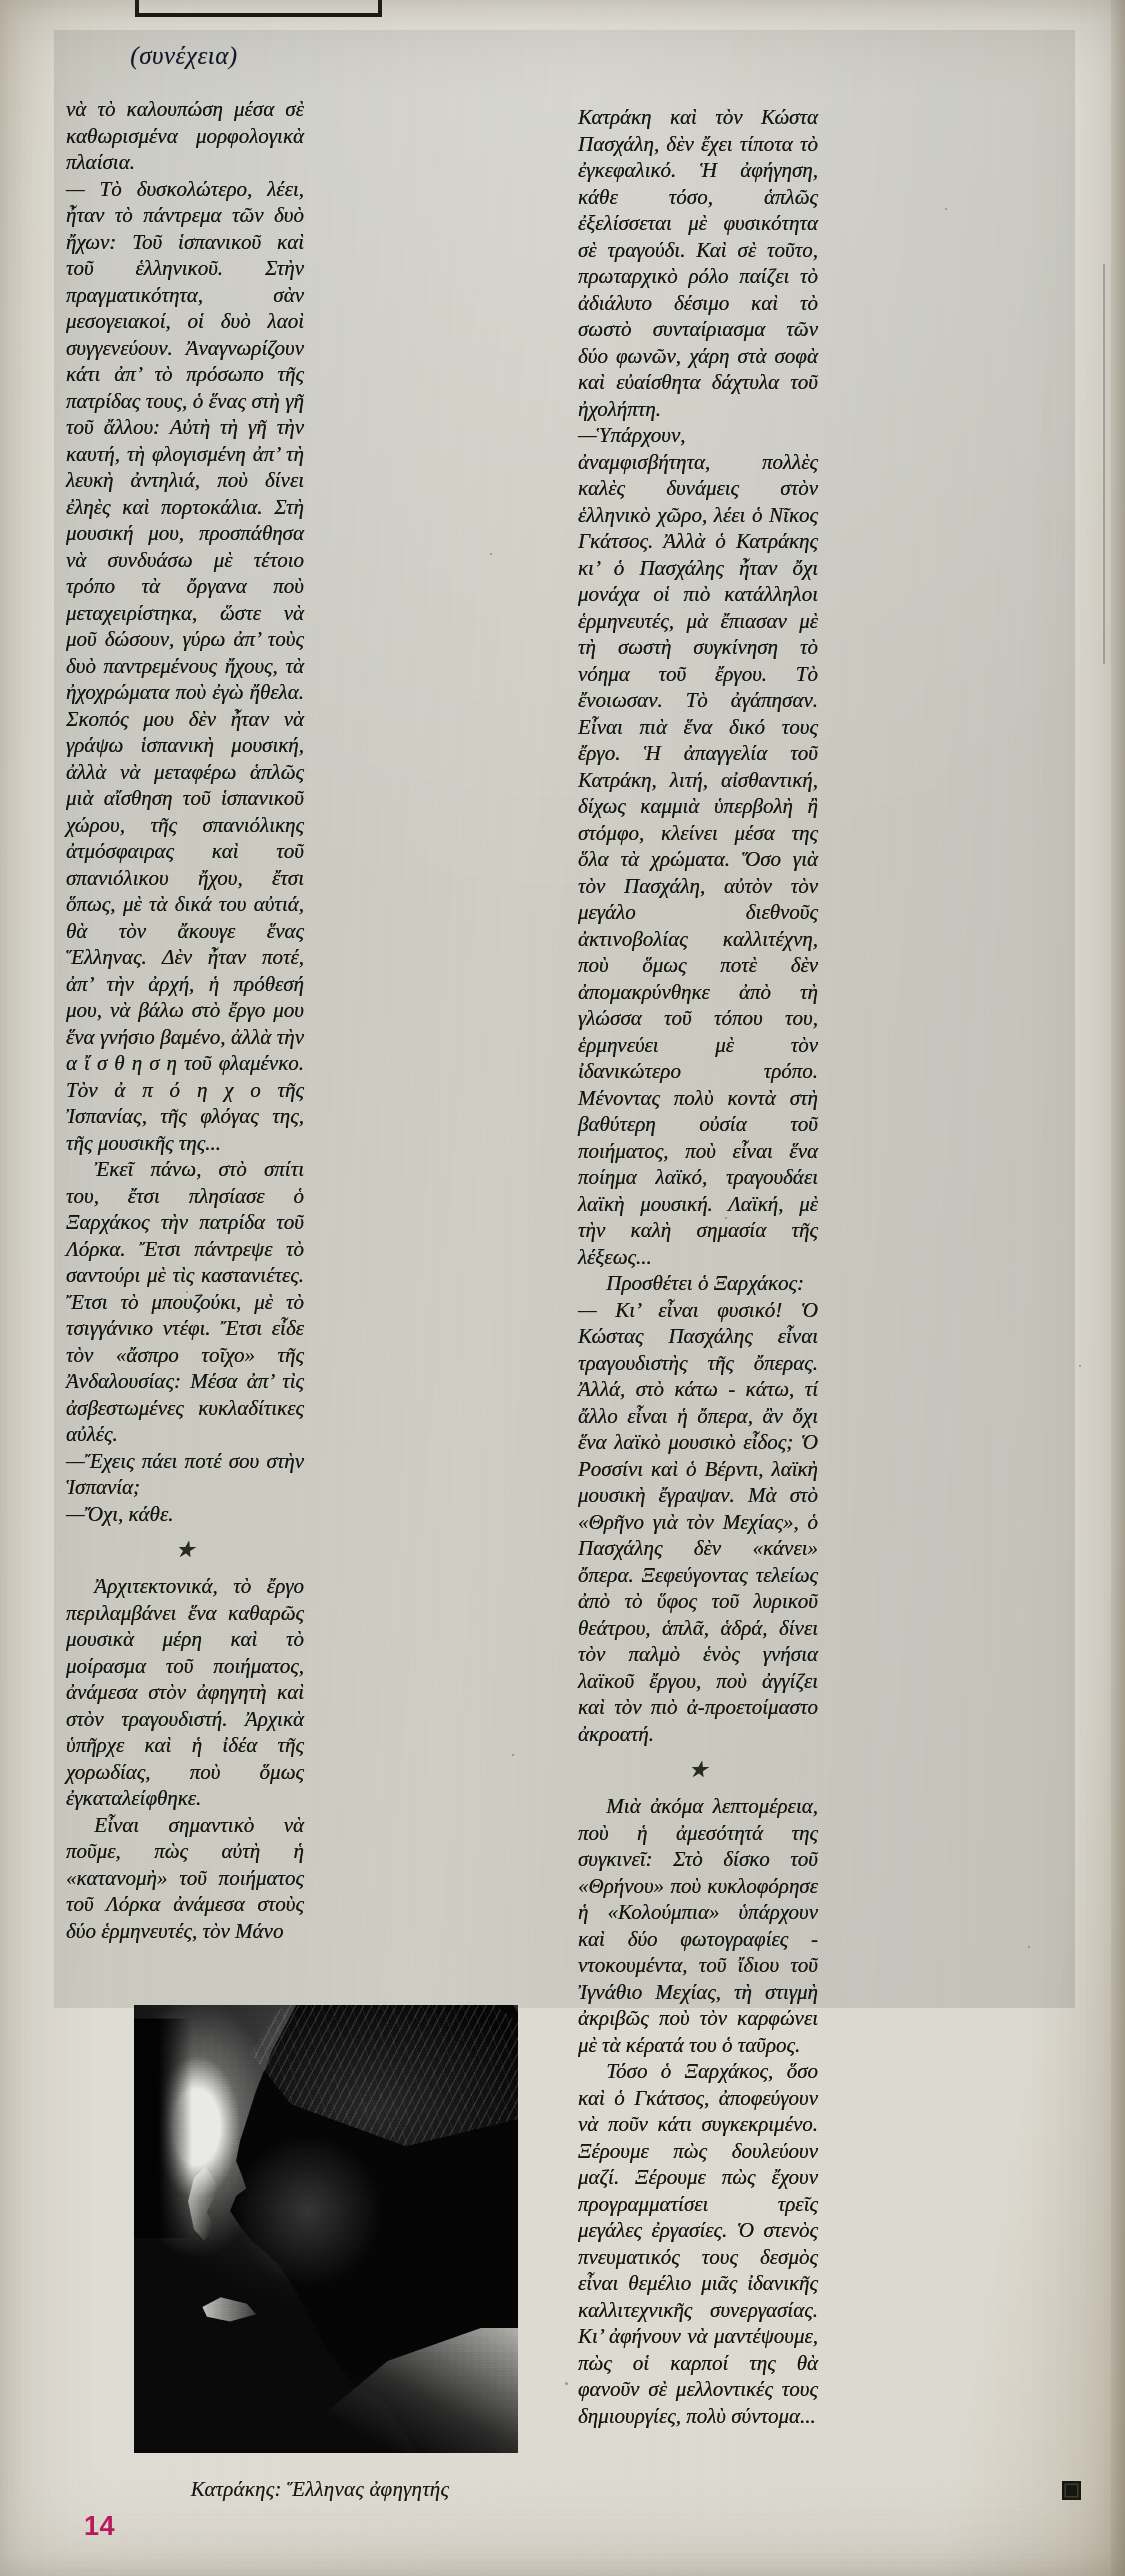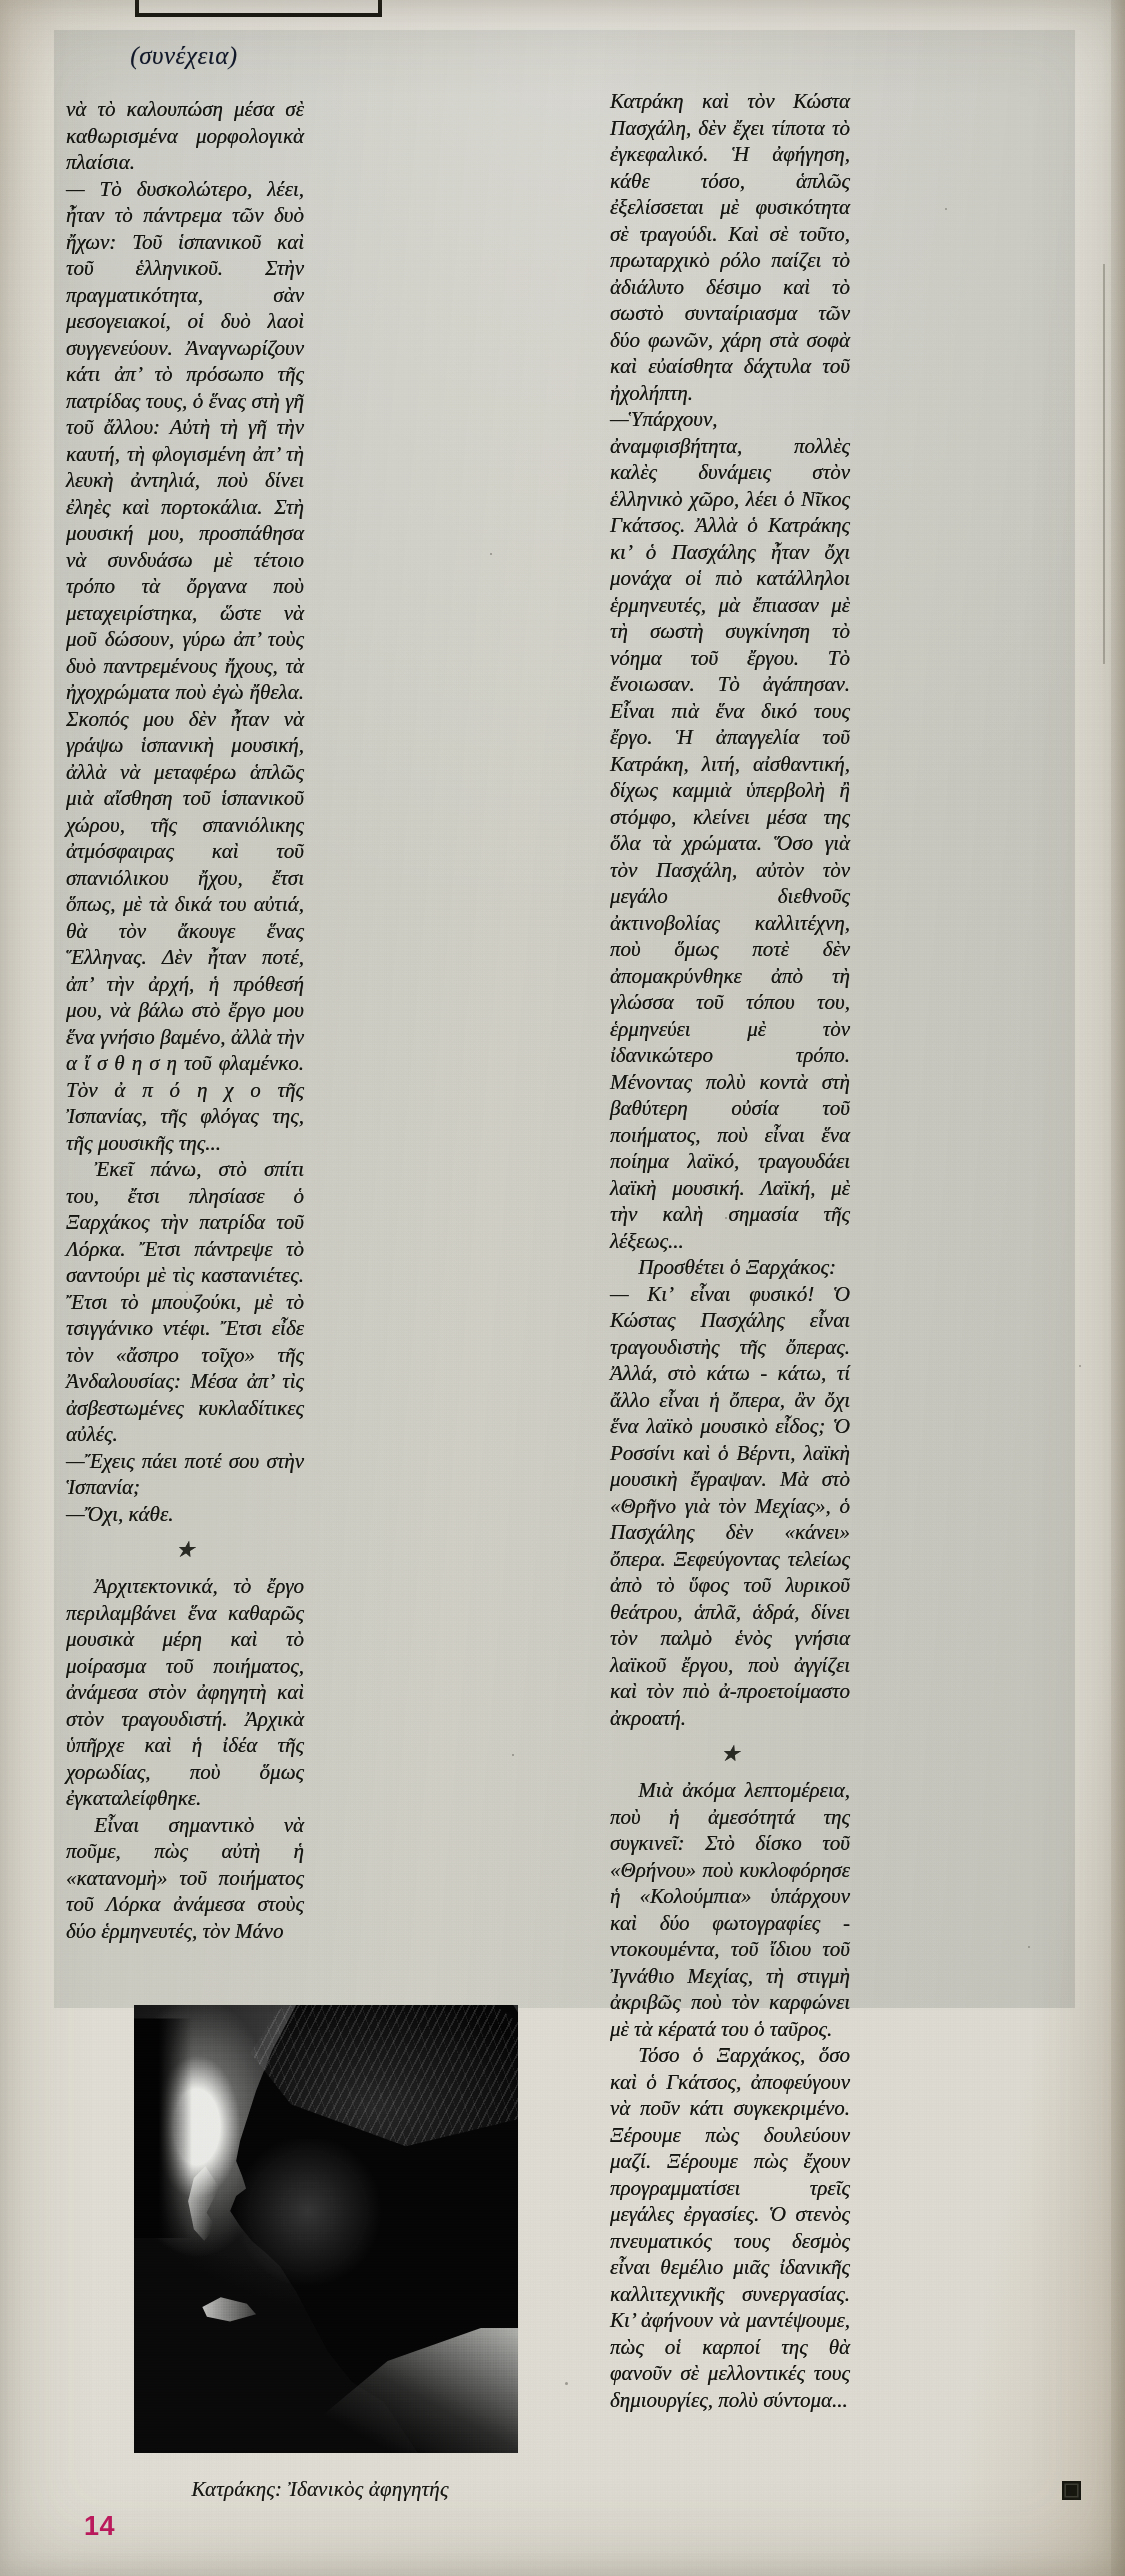--- a/index.html
+++ b/index.html
@@ -62,21 +62,21 @@
     color:#141410;
     text-align:justify;
     text-justify:inter-word;
     hyphens:none;
     font-family:"Liberation Serif", serif;
     text-shadow:0 0 0.5px rgba(0,0,0,.55), 0.3px 0.2px 0.3px rgba(0,0,0,.20);
     font-style:italic;
     -webkit-font-smoothing:none;
   }
   #colL{left:66px;top:96px;width:238px;}
-  #colR{left:578px;top:88px;width:240px;margin-left:32px;}
+  #colR{left:578px;top:104px;width:240px;}
 
   .col p{margin:0;text-indent:0;}
   .col p.ind{text-indent:1.35em;}
   .star{
     display:block;text-align:center;
     font-size:22.4px;line-height:46px;color:#2a2a24;
     letter-spacing:0;
   }
 
   
@@ -227,21 +227,21 @@
   <div class="darkband"></div>
   <div class="head"></div>
   <div class="hair"></div>
   <div class="cheek"></div>
   <div class="nose"></div>
   <div class="lip"></div>
   <div class="collar"></div>
   <div class="grain"></div>
 </div>
 
-<div id="caption">Κατράκης: Ἰδανικὸς ἀφηγητής</div>
+<div id="caption">Κατράκης: Ἕλληνας ἀφηγητής</div>
 <div id="pageno">14</div>
 <div id="endmark"></div>
 
 <div id="vig"></div>
 
 <div class="speck" style="left: 282px; top: 215px; width: 2.4px; height: 2.4px;"></div>
 <div class="speck" style="left: 490px; top: 553px; width: 1.6px; height: 1.6px;"></div>
 <div class="speck" style="left: 945px; top: 208px; width: 2.4px; height: 2.4px;"></div>
 <div class="speck" style="left: 186px; top: 1291px; width: 1.6px; height: 1.6px;"></div>
 <div class="speck" style="left: 725px; top: 1217px; width: 1.6px; height: 1.6px;"></div>

